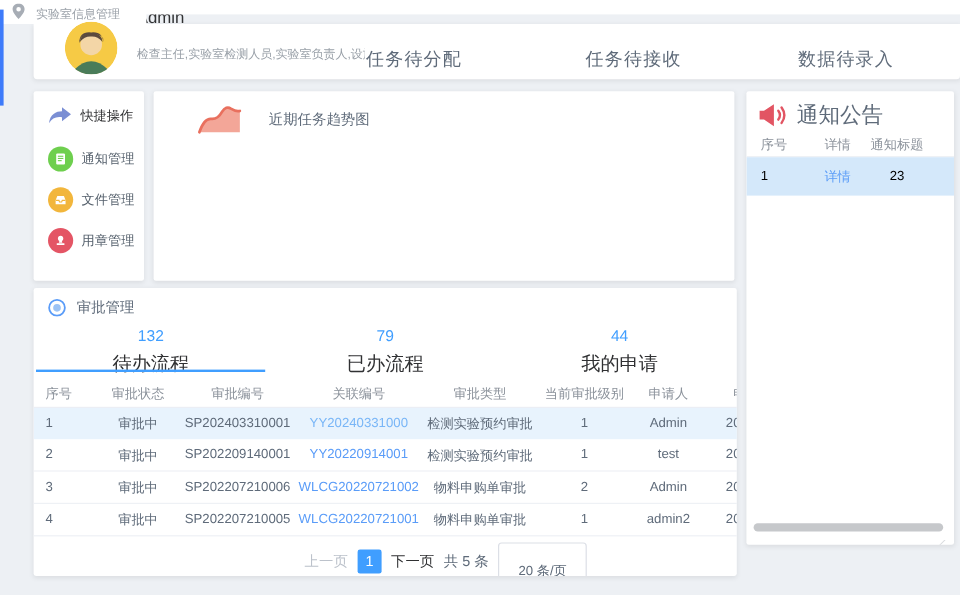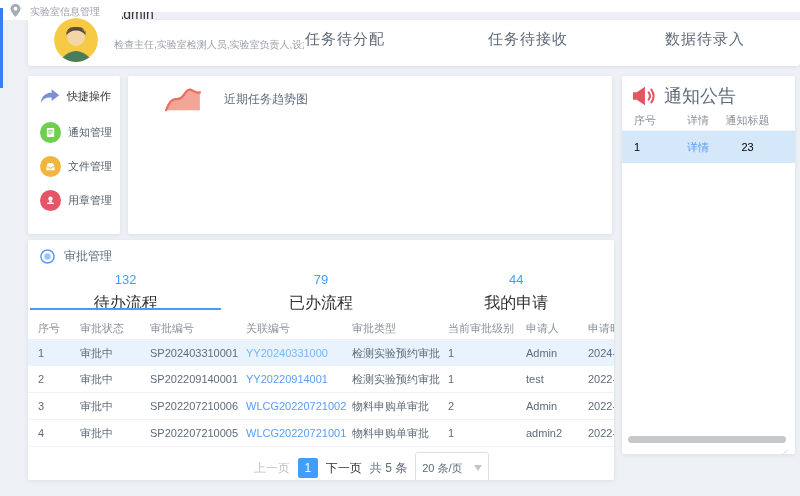--- a/index.html
+++ b/index.html
@@ -14,21 +14,21 @@
   .pin{position:absolute;left:10px;top:3px;z-index:6;}
   .page-title{position:absolute;left:30px;top:5px;font-size:10px;color:#9aa0a8;z-index:6;white-space:nowrap;}
 
   
   .header-card{left:28px;top:20px;width:772px;height:46px;border-radius:0 0 3px 3px;}
   .avatar{position:absolute;left:26px;top:-2px;width:44px;height:44px;border-radius:50%;overflow:hidden;z-index:6;}
   .username{position:absolute;left:86px;top:-14px;font-size:14px;color:#303133;}
   .roles{position:absolute;left:86px;top:18px;font-size:10px;color:#99a0a8;white-space:nowrap;max-width:190px;overflow:hidden;}
   .stat{position:absolute;top:-26px;width:110px;text-align:center;}
   .stat .v{font-size:20px;color:#1f2f3d;height:22px;line-height:22px;}
-  .stat .l{margin-top:14px;font-size:15px;color:#5f6b7a;letter-spacing:1px;white-space:nowrap;}
+  .stat .l{margin-top:24px;font-size:15px;color:#5f6b7a;letter-spacing:1px;white-space:nowrap;}
   .stat1{left:262px;}.stat2{left:445px;}.stat3{left:622px;}
 
   
   .quick-card{left:28px;top:76px;width:92px;height:158px;}
   .q-item{position:absolute;left:12px;display:flex;align-items:center;gap:7px;cursor:pointer;}
   .q-item .lbl{font-size:11px;color:#55606c;white-space:nowrap;}
   .q-item.q0 .lbl{color:#303133;}
   .q-ico{width:21px;height:21px;border-radius:50%;display:flex;align-items:center;justify-content:center;flex:0 0 auto;}
 
   
@@ -57,33 +57,33 @@
   .appr-title{font-size:12px;color:#5f6b7a;white-space:nowrap;}
   .tabs{position:absolute;left:0;top:28px;width:586px;display:flex;}
   .tab{flex:1;text-align:center;padding-top:4px;cursor:pointer;position:relative;height:38px;}
   .tab .cnt{font-size:13px;color:#409EFF;}
   .tab .tl{margin-top:6px;font-size:16px;color:#303133;}
   .tab.active::after{content:"";position:absolute;left:2px;right:2px;bottom:0;height:2px;background:#409EFF;}
   .a-table{position:absolute;left:0;top:78px;width:650px;font-size:11px;color:#5f6b7a;}
   .a-row{display:flex;align-items:center;border-bottom:1px solid #eef1f5;height:26px;}
   .a-row.head{color:#8b929b;height:21px;border-bottom:1px solid #ebeef5;}
   .a-row.hl{background:#e8f3fd;border-bottom:none;}
-  .a-c{text-align:left;white-space:nowrap;overflow:hidden;}
+  .a-c{text-align:center;white-space:nowrap;overflow:hidden;}
   .c0{width:42px;text-align:left;padding-left:10px;}
   .c1{width:70px;}.c2{width:96px;}.c3{width:106px;}.c4{width:96px;}
   .c5{width:78px;}.c6{width:62px;}.c7{width:90px;}
   .a-link{color:#5a9cf8;cursor:pointer;}
   .hl .a-link{color:#79b6f7;}
 
   .pager{position:absolute;left:0;top:212px;width:687px;display:flex;align-items:center;justify-content:center;gap:8px;font-size:12px;}
   .pg-prev{color:#bcc2cb;cursor:default;}
   .pg-cur{width:20px;height:20px;background:#409EFF;color:#fff;border-radius:2px;display:flex;align-items:center;justify-content:center;font-size:12px;cursor:pointer;}
   .pg-next{color:#303133;cursor:pointer;}
   .pg-total{color:#5f6b7a;}
-  .pg-size{display:flex;align-items:center;justify-content:space-between;width:74px;height:22px;border:1px solid #dcdfe6;border-radius:3px;padding:15px 6px;box-sizing:border-box;font-size:11px;color:#5f6b7a;cursor:pointer;background:#fff;}
+  .pg-size{display:flex;align-items:center;justify-content:space-between;width:74px;height:22px;border:1px solid #dcdfe6;border-radius:3px;padding:15px 6px;box-sizing:border-box;font-size:11px;color:#5f6b7a;cursor:pointer;background:#fff;flex-direction:column;}
 </style>
 </head>
 <body>
 
 <div class="stage">
 
   <div class="card header-card">
     <div class="avatar">
       <svg width="44" height="44" viewBox="0 0 44 44">
         <circle cx="22" cy="22" r="22" fill="#f6ca45"></circle>

